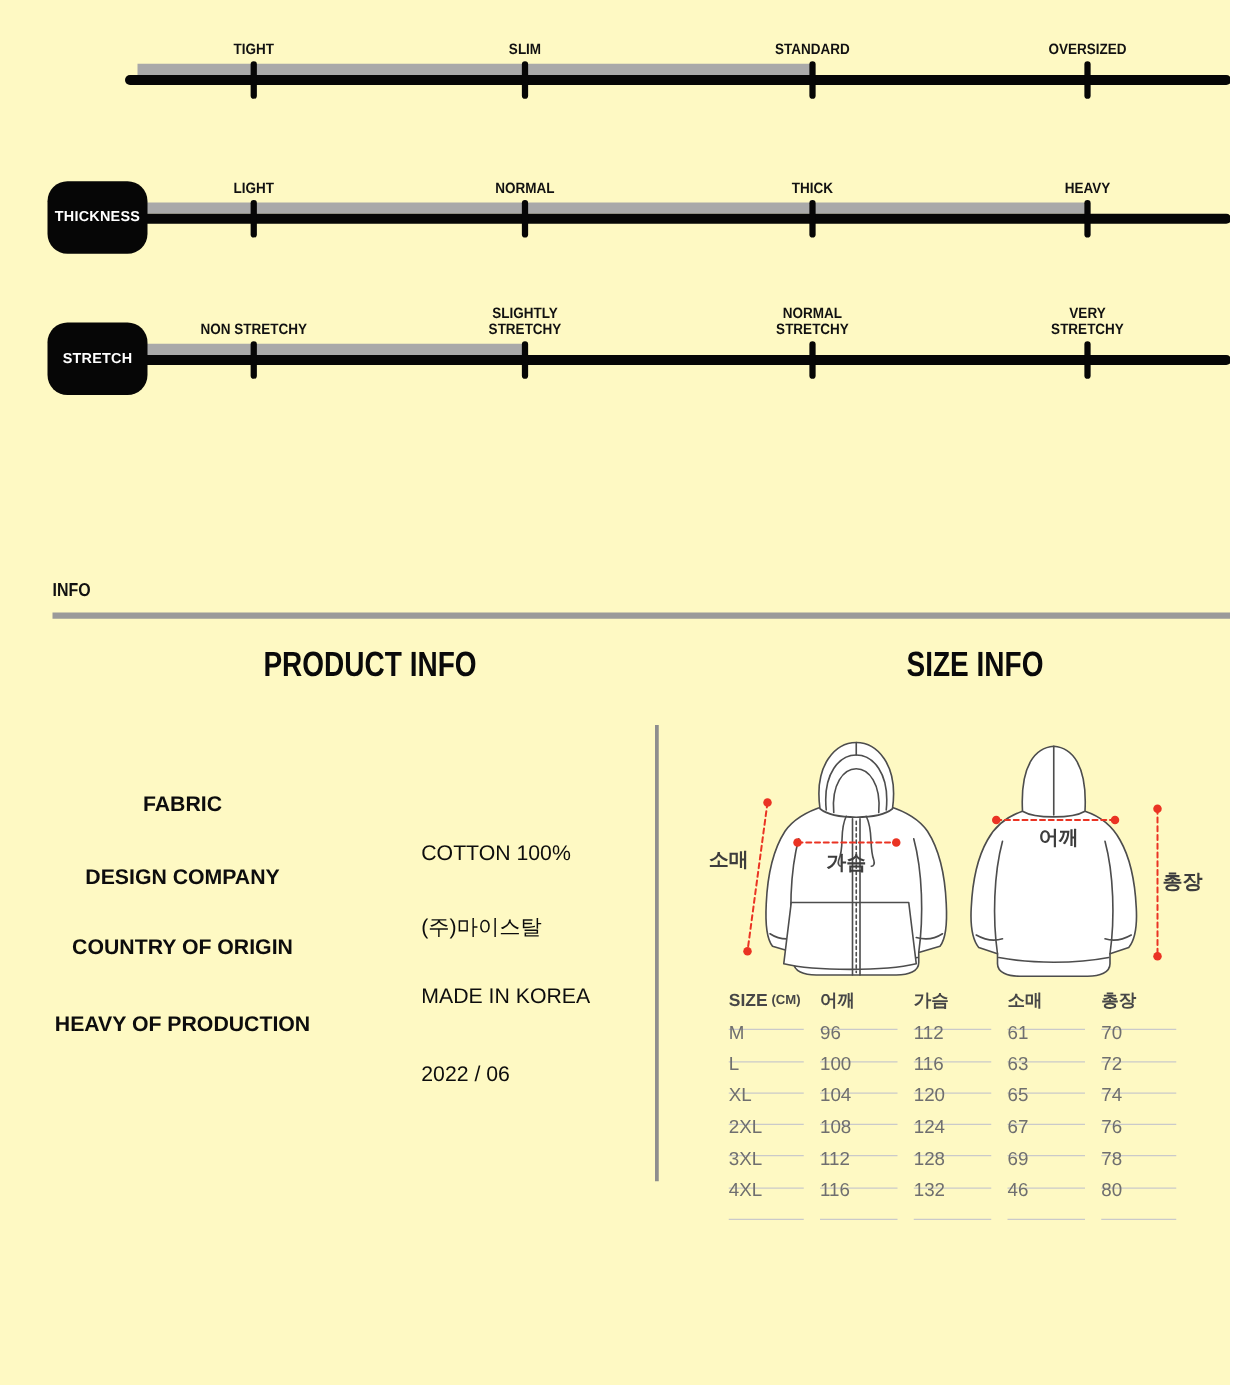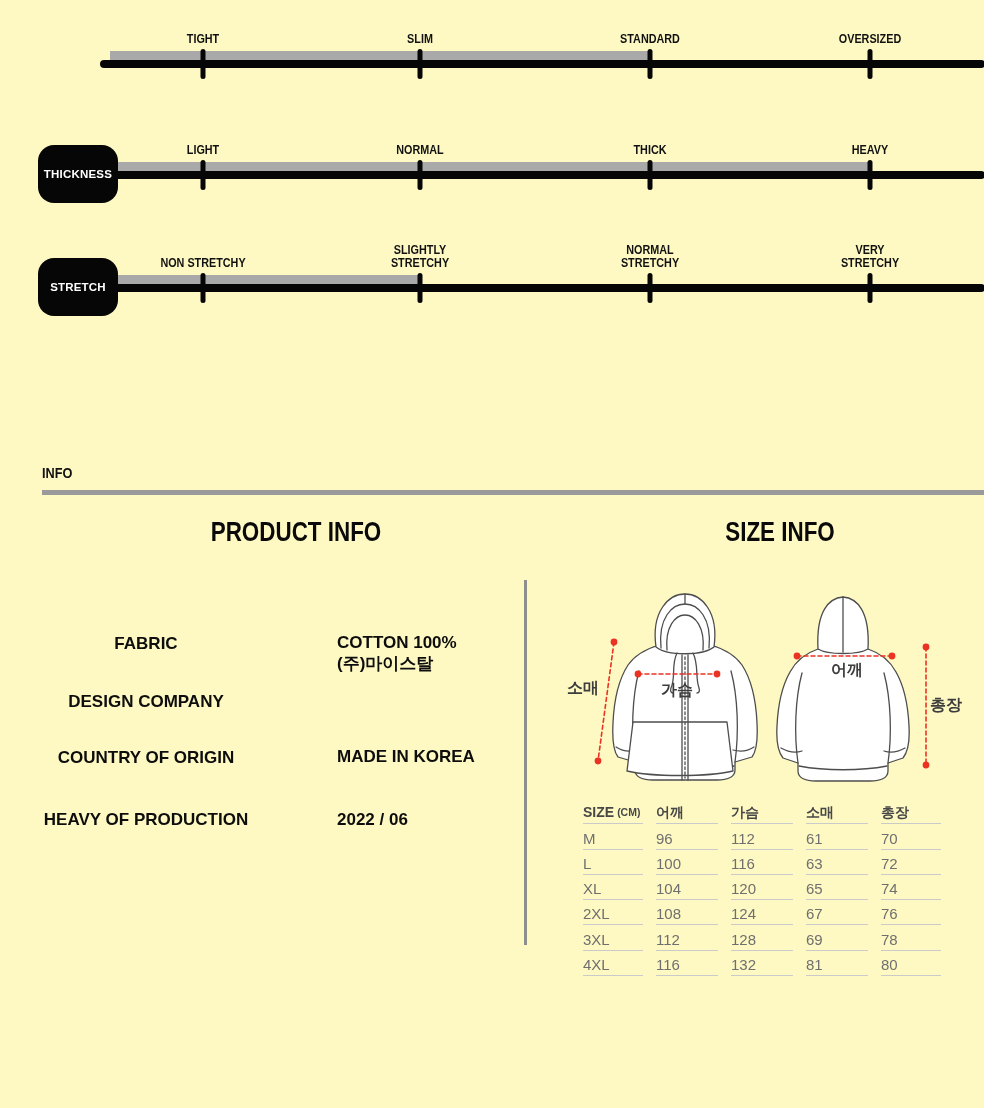--- a/index.html
+++ b/index.html
@@ -32,36 +32,36 @@
               transform:scaleX(.85);transform-origin:left center;color:#111;}
   .info-rule{position:absolute;left:42px;top:490px;width:943px;height:5px;background:#9a9a9a;}
 
   .sec-h{position:absolute;top:516px;font-size:28px;font-weight:bold;white-space:nowrap;
          transform:translateX(-50%) scaleX(.8);color:#0a0a0a;}
   .h-prod{left:296px;} .h-size{left:780px;}
 
   
   .p-label{position:absolute;left:146px;transform:translateX(-50%);font-size:17px;
            font-weight:bold;white-space:nowrap;color:#0d0d0d;}
-  .p-value{position:absolute;left:337px;font-size:17px;font-weight:bold;white-space:nowrap;color:#0d0d0d;}
+  .p-value{position:absolute;left:337px;font-size:17px;font-weight:normal;white-space:nowrap;color:#0d0d0d;margin-top:40px;}
 
   .v-divider{position:absolute;left:524px;top:580px;width:3px;height:365px;background:#8e8e8e;}
 
   
   .diagram{position:absolute;left:540px;top:585px;width:430px;height:212px;}
   .m-label{position:absolute;font-size:16px;font-weight:bold;color:#3d3d3d;white-space:nowrap;}
   .ml-sleeve{left:567px;top:678px;}
   .ml-chest{left:661px;top:680px;}
   .ml-shoulder{left:831px;top:660px;}
   .ml-length{left:930px;top:695px;}
 
   
   .stable{position:absolute;left:583px;top:799px;display:grid;
           grid-template-columns:60px 62px 62px 62px 60px;column-gap:13px;grid-auto-rows:25.3px;}
-  .tc{display:flex;align-items:flex-end;padding-bottom:3px;border-bottom:1px solid #cacaca;
+  .tc{display:flex;align-items:flex-end;padding-bottom:15px;border-bottom:1px solid #cacaca;
       font-size:15px;color:#6f6f6f;line-height:15px;}
   .th{font-size:14px;font-weight:bold;color:#474747;}
   .unit{font-size:10.5px;font-weight:bold;color:#474747;margin-left:3px;text-align:right;}
 </style>
 </head>
 <body>
 
 <div id="page">
 
   <div class="slider s1">
@@ -111,21 +111,21 @@
 
   <div class="info-title">INFO</div>
   <div class="info-rule"></div>
 
   <div class="sec-h h-prod">PRODUCT INFO</div>
   <div class="sec-h h-size">SIZE INFO</div>
 
   <div class="p-label" style="top:634px">FABRIC</div>
   <div class="p-value" style="top:633px">COTTON 100%</div>
   <div class="p-label" style="top:692px">DESIGN COMPANY</div>
-  <div class="p-value" style="top:652px">(주)마이스탈</div>
+  <div class="p-value" style="top:690px">(주)마이스탈</div>
   <div class="p-label" style="top:748px">COUNTRY OF ORIGIN</div>
   <div class="p-value" style="top:747px">MADE IN KOREA</div>
   <div class="p-label" style="top:810px">HEAVY OF PRODUCTION</div>
   <div class="p-value" style="top:810px">2022 / 06</div>
 
   <div class="v-divider"></div>
 
   <svg class="diagram" viewBox="0 0 430 212" fill="none" stroke-linecap="round" stroke-linejoin="round">
 
     <g stroke="#4d4d4d" stroke-width="1.3" fill="#ffffff">
@@ -217,17 +217,17 @@
 
     <div class="tc">3XL</div>
     <div class="tc">112</div>
     <div class="tc">128</div>
     <div class="tc">69</div>
     <div class="tc">78</div>
 
     <div class="tc">4XL</div>
     <div class="tc">116</div>
     <div class="tc">132</div>
-    <div class="tc">81</div>
+    <div class="tc">46</div>
     <div class="tc">80</div>
   </div>
 
 </div>
 
 </body></html>

